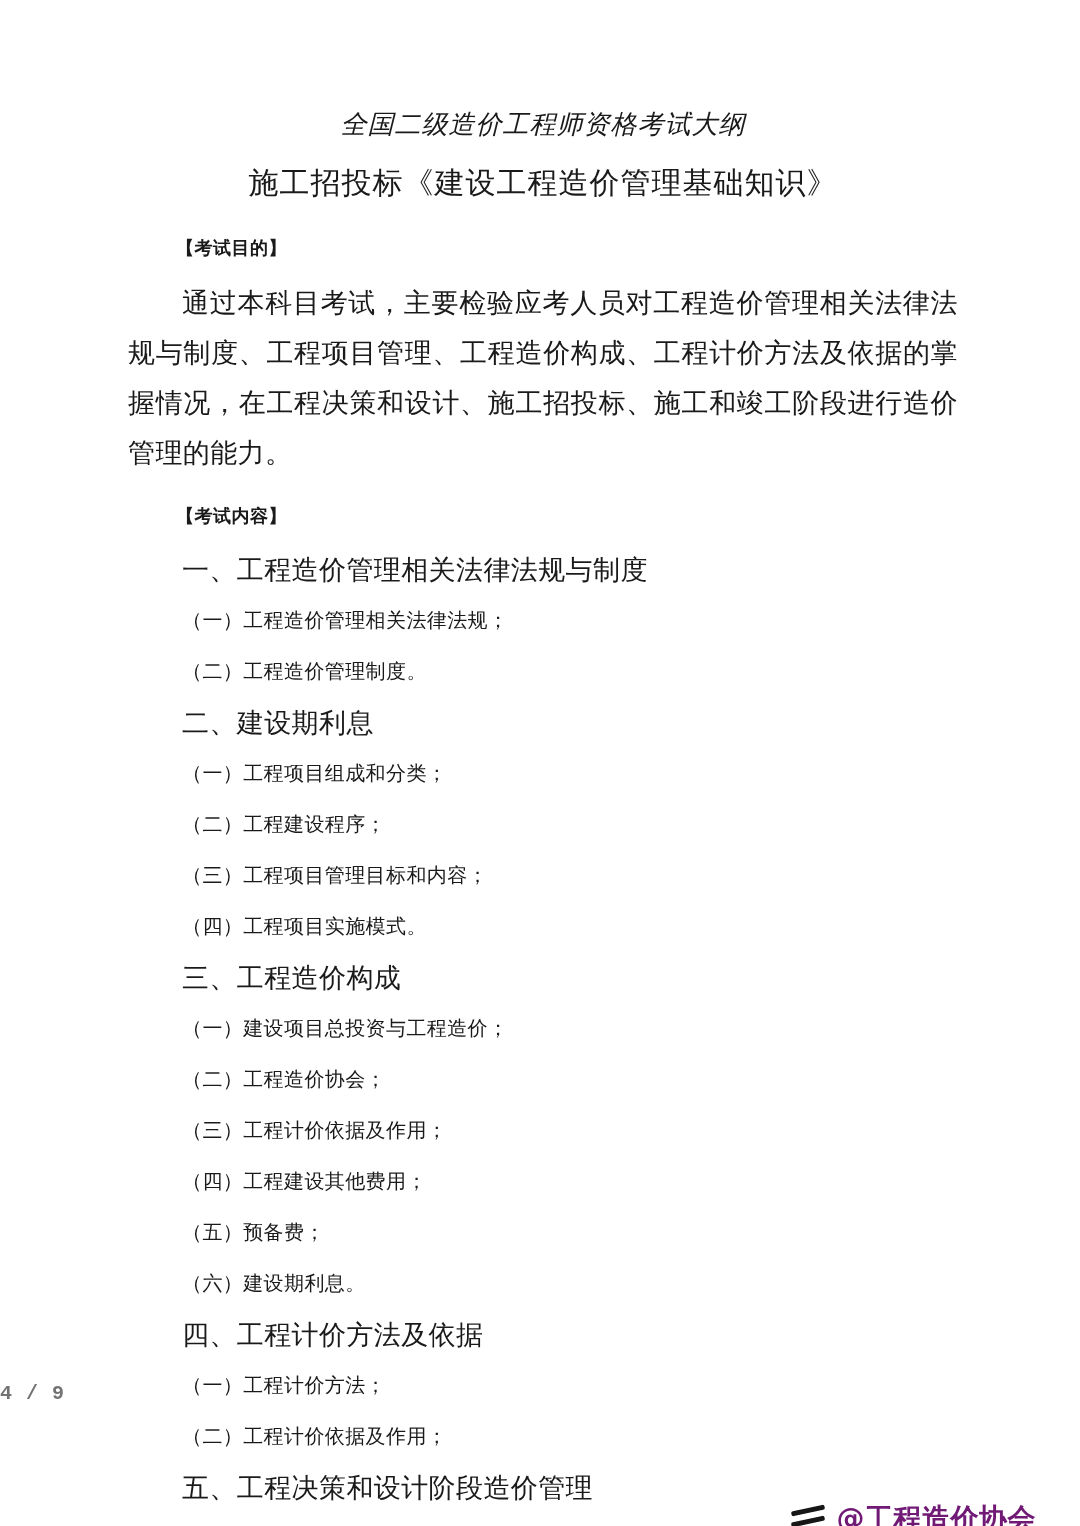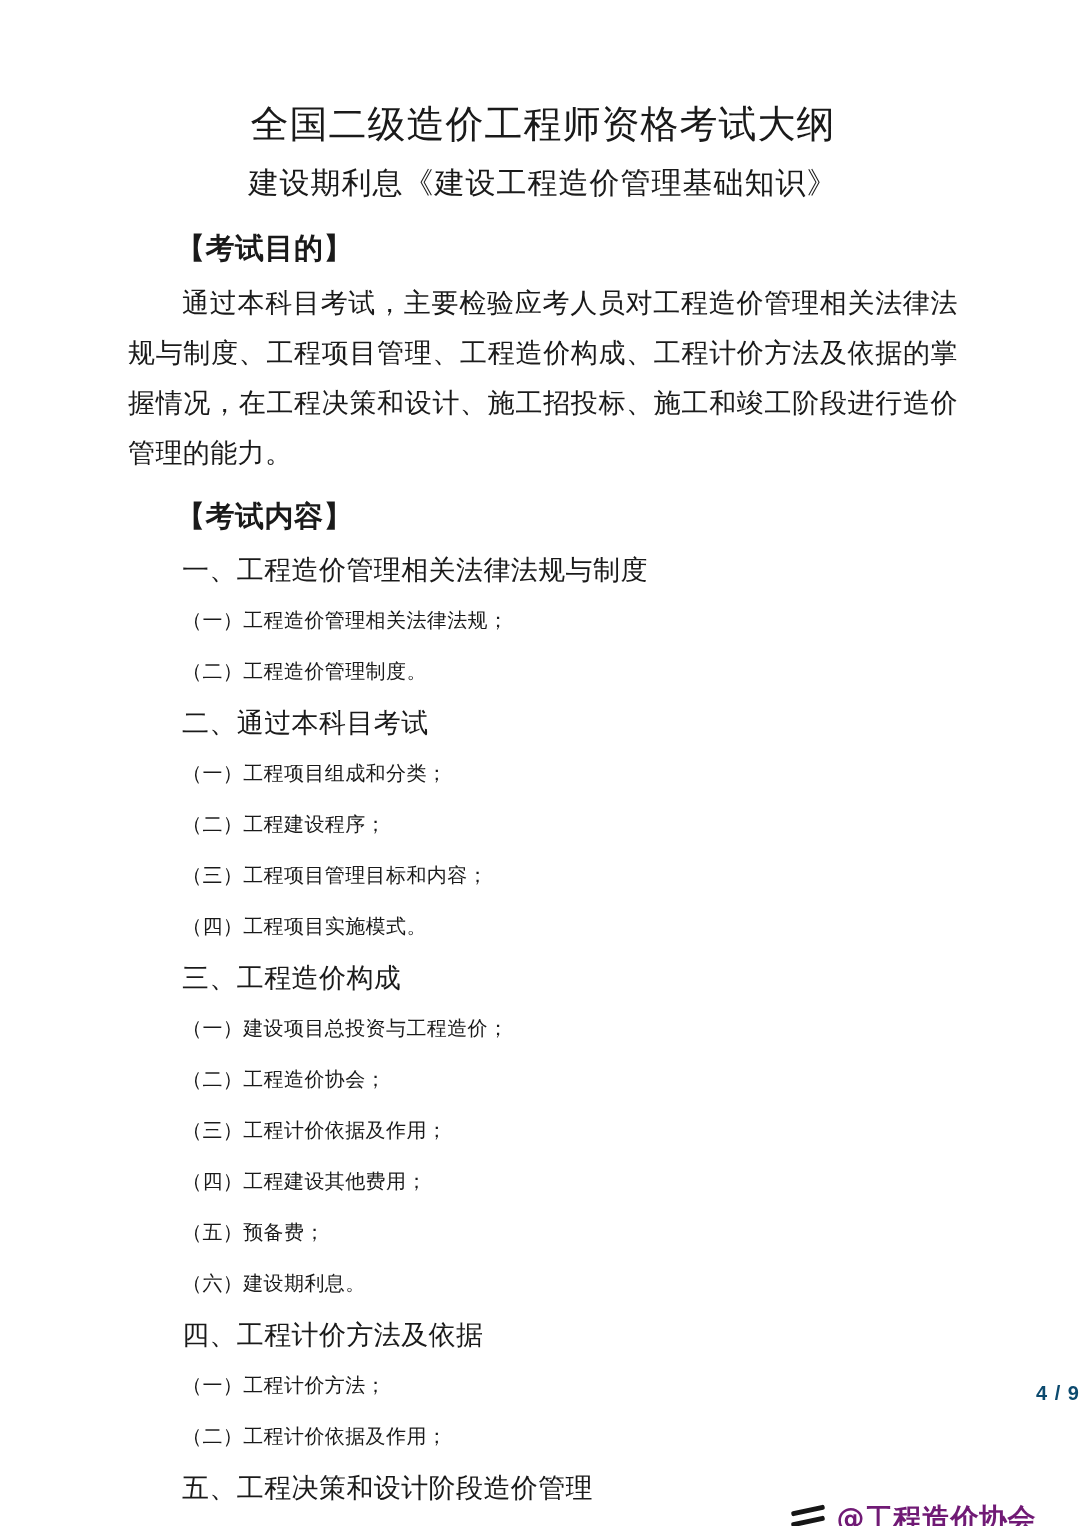--- a/index.html
+++ b/index.html
@@ -24,36 +24,37 @@
     background: #fff;
   }
   .content {
     position: absolute;
     left: 128px;
     top: 96px;
     width: 830px;
   }
   .doc-title {
     text-align: center;
-    font-size: 38px;
+    font-size: 26px;
     line-height: 56px;
     letter-spacing: 1px;
     font-weight: 400;
     margin: 0;
+    font-style: italic;
   }
   .doc-subtitle {
     text-align: center;
     font-size: 30px;
     line-height: 62px;
     letter-spacing: 1px;
     font-weight: 400;
     margin: 0 0 6px 0;
   }
   .section-head {
-    font-size: 29px;
+    font-size: 18px;
     font-weight: bold;
     line-height: 56px;
     margin: 6px 0 0 48px;
     letter-spacing: 0.5px;
   }
   .para {
     font-size: 27px;
     line-height: 50px;
     text-align: justify;
     text-justify: inter-ideograph;
@@ -73,25 +74,25 @@
     line-height: 51px;
     margin: 0 0 0 54px;
     letter-spacing: 0.4px;
     white-space: nowrap;
   }
   .page-number {
     position: absolute;
     left: 0;
     top: 1382px;
     width: 1080px;
-    text-align: right;
+    text-align: left;
     font-size: 20px;
     font-weight: bold;
-    font-family: Liberation Sans, sans-serif;
-    color: #0c4a6e;
+    font-family: Liberation Mono, monospace;
+    color: #737373;
     letter-spacing: 1px;
   }
   .watermark {
     position: absolute;
     right: 44px;
     top: 1452px;
     display: flex;
     align-items: center;
     gap: 12px;
     color: #701a75;
@@ -118,31 +119,31 @@
     letter-spacing: 0.5px;
   }
 </style>
 </head>
 <body>
 
 <div class="page">
   <div class="content">
 
     <h1 class="doc-title">全国二级造价工程师资格考试大纲</h1>
-    <h2 class="doc-subtitle">建设期利息《建设工程造价管理基础知识》</h2>
+    <h2 class="doc-subtitle">施工招投标《建设工程造价管理基础知识》</h2>
 
     <div class="section-head">【考试目的】</div>
     <p class="para">通过本科目考试，主要检验应考人员对工程造价管理相关法律法规与制度、工程项目管理、工程造价构成、工程计价方法及依据的掌握情况，在工程决策和设计、施工招投标、施工和竣工阶段进行造价管理的能力。</p>
 
     <div class="section-head">【考试内容】</div>
 
     <div class="lvl1">一、工程造价管理相关法律法规与制度</div>
     <div class="lvl2">（一）工程造价管理相关法律法规；</div>
     <div class="lvl2">（二）工程造价管理制度。</div>
-    <div class="lvl1">二、通过本科目考试</div>
+    <div class="lvl1">二、建设期利息</div>
     <div class="lvl2">（一）工程项目组成和分类；</div>
     <div class="lvl2">（二）工程建设程序；</div>
     <div class="lvl2">（三）工程项目管理目标和内容；</div>
     <div class="lvl2">（四）工程项目实施模式。</div>
     <div class="lvl1">三、工程造价构成</div>
     <div class="lvl2">（一）建设项目总投资与工程造价；</div>
     <div class="lvl2">（二）工程造价协会；</div>
     <div class="lvl2">（三）工程计价依据及作用；</div>
     <div class="lvl2">（四）工程建设其他费用；</div>
     <div class="lvl2">（五）预备费；</div>

